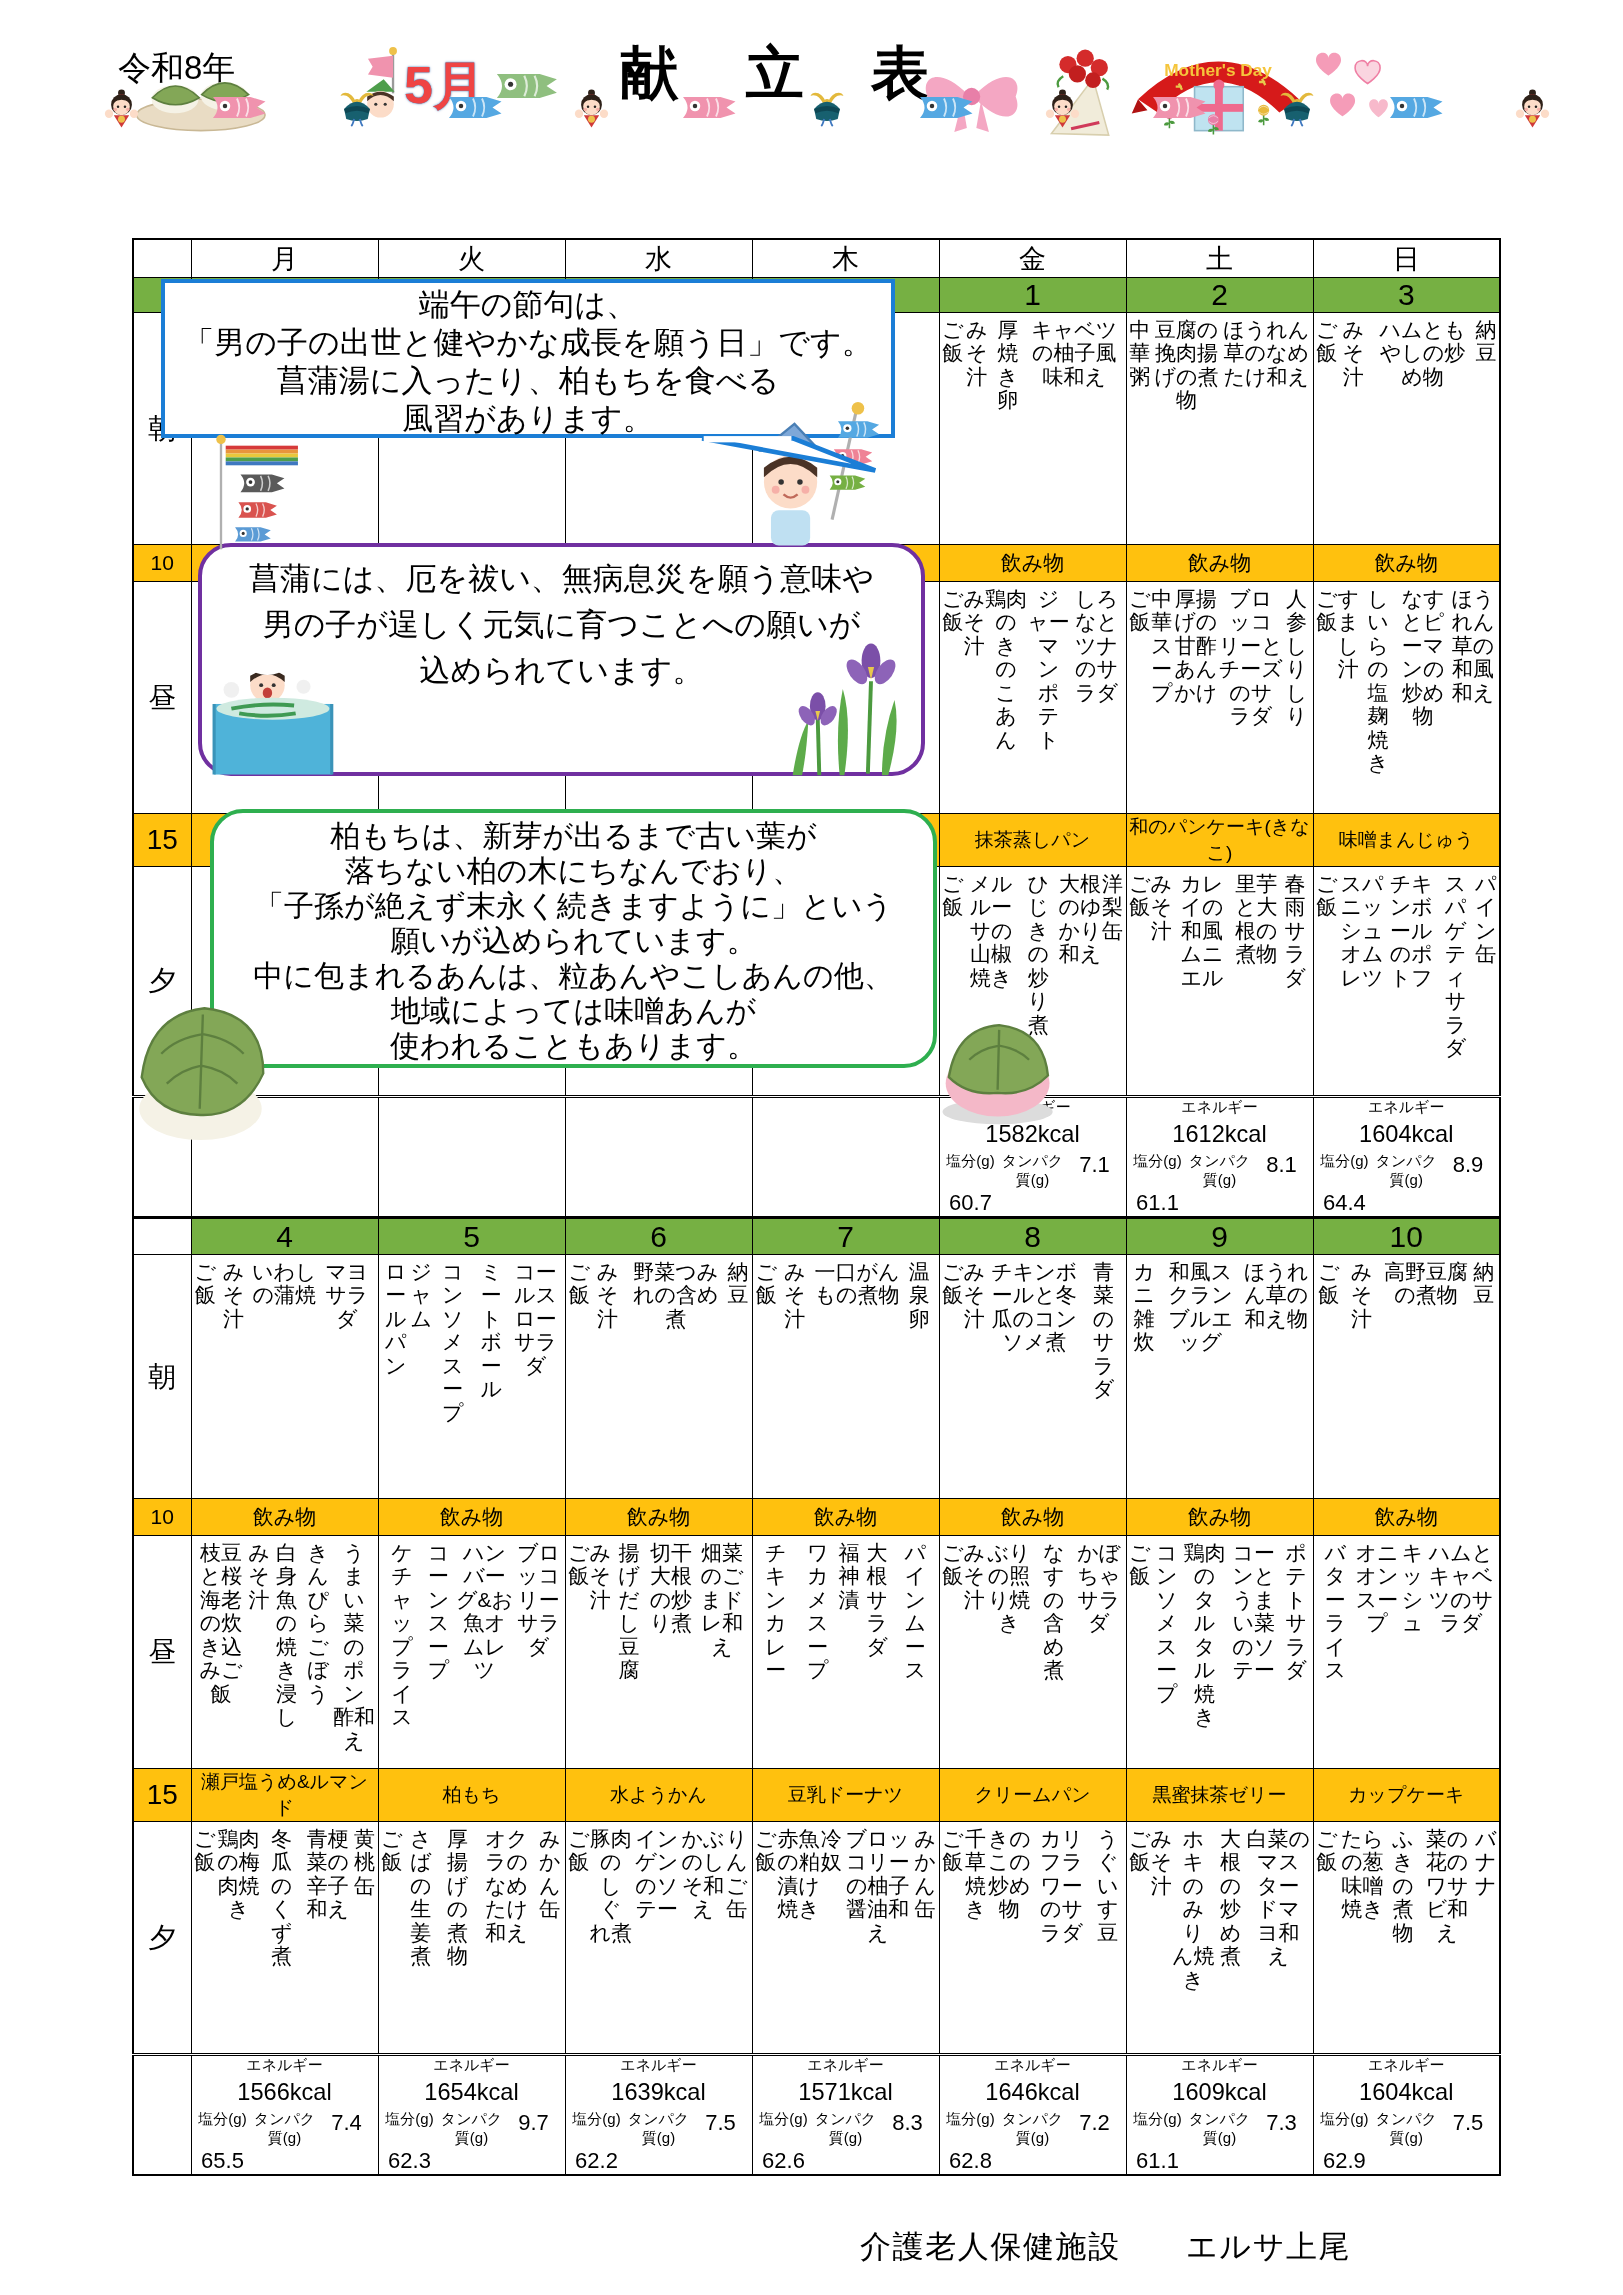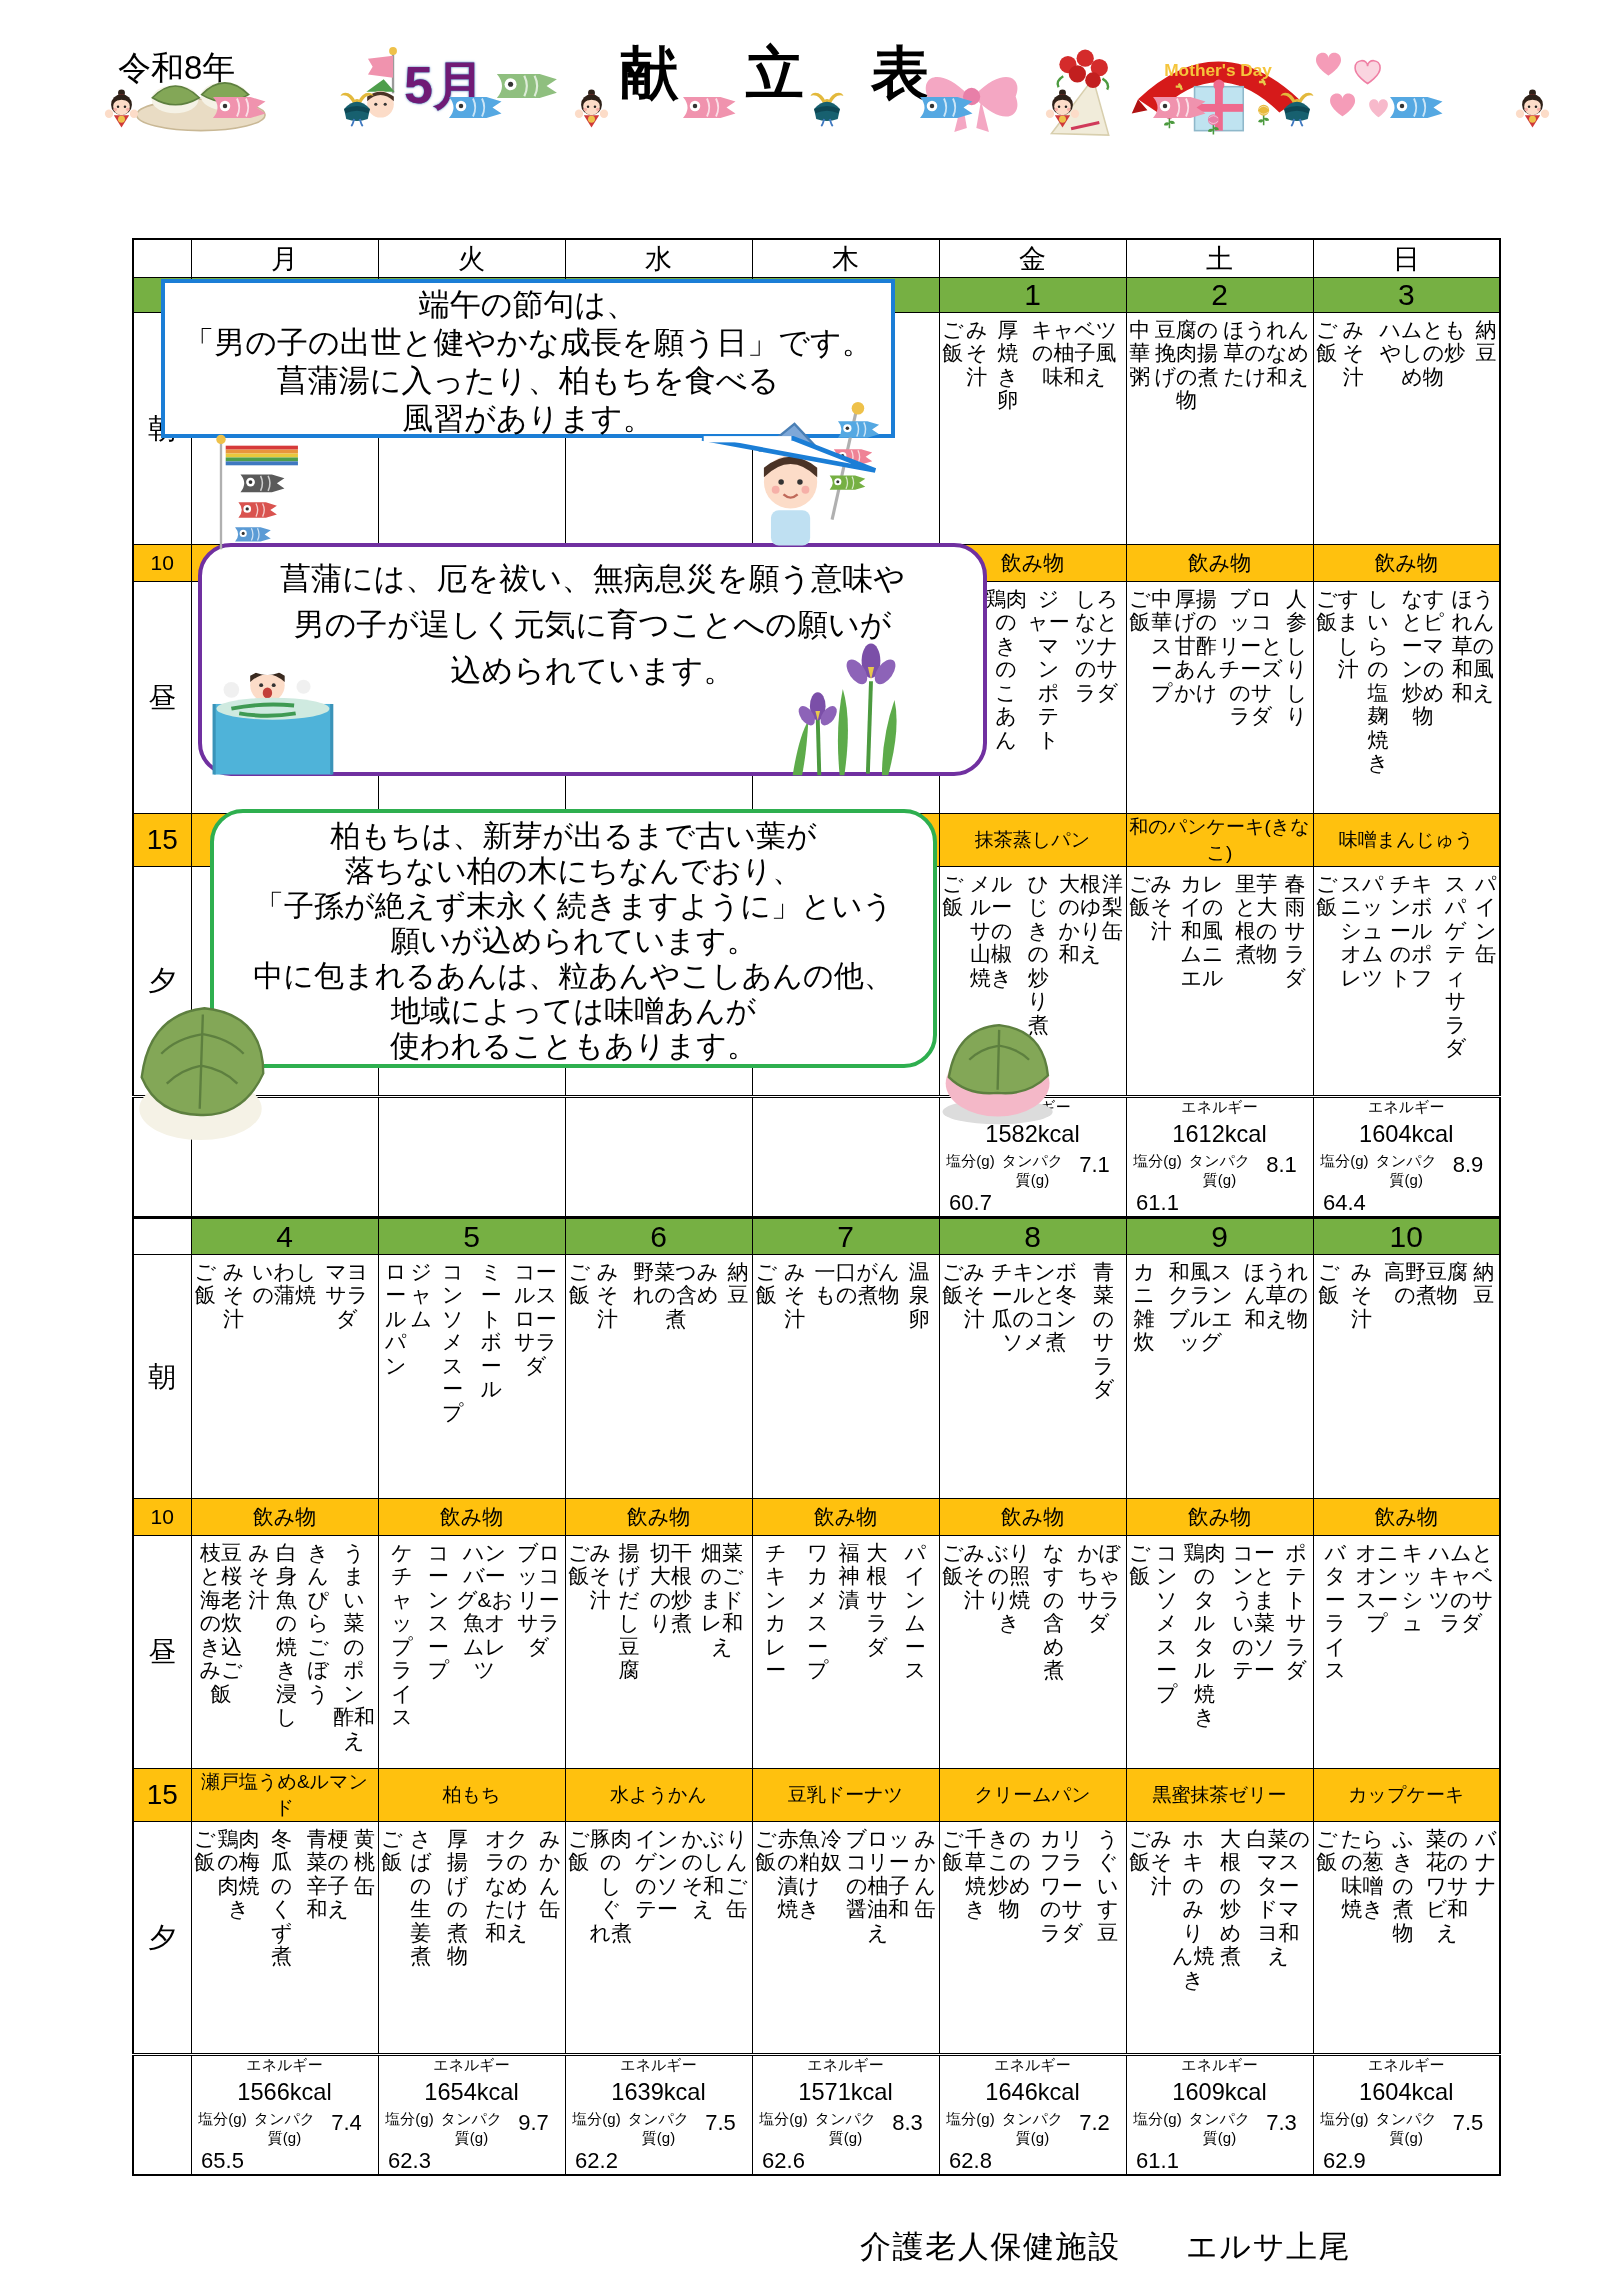--- a/index.html
+++ b/index.html
@@ -4,21 +4,21 @@
 <style>
   html,body{margin:0;padding:0;background:#9a9a9a;}
   .page{position:relative;width:1623px;height:2295px;background:#ffffff;
         font-family:"Liberation Sans","DejaVu Sans",sans-serif;color:#000;overflow:hidden;}
 
   
   .reiwa{position:absolute;left:118px;top:46px;font-size:33px;}
   .main-title{position:absolute;left:518px;top:35px;width:518px;text-align:center;
               font-size:58px;font-weight:bold;letter-spacing:4.7px;}
   .may-badge{position:absolute;left:357px;top:46px;display:flex;align-items:center;}
-  .may-text{font-size:52px;font-weight:bold;color:#701a75;text-shadow:0 0 2.4px #4a7fb5,0 0 0.8px #4a7fb5;}
+  .may-text{font-size:52px;font-weight:bold;color:#ef4444;text-shadow:0 0 2.4px #4a7fb5,0 0 0.8px #4a7fb5;}
   .deco{position:absolute;}
   .strip{position:absolute;left:100px;top:86px;width:1454px;display:flex;
          justify-content:space-between;align-items:flex-end;}
   .strip svg{height:43px;}
 
   
   table.menu{position:absolute;left:132px;top:238px;border-collapse:collapse;table-layout:fixed;}
   table.menu td{border:1.6px solid #000;padding:0;vertical-align:middle;text-align:center;overflow:hidden;}
   table.menu{border:2.4px solid #000;}
   col.lab{width:58px;} col.day{width:187px;}
@@ -39,21 +39,21 @@
   .nut{display:flex;flex-direction:column;justify-content:center;height:100%;}
   .nut-e{font-size:15px;} .nut-k{font-size:23.6px;margin:4px 0;}
   .nut-g{display:grid;grid-template-columns:1fr 1fr 1fr;}
   .nut-g .l{font-size:15px;} .nut-g .v{font-size:22px;}
 
   
   .ibox{position:absolute;background:#fff;text-align:center;z-index:5;box-sizing:border-box;}
   .ibox .mi{white-space:nowrap;}
   .box-blue{left:161px;top:279px;width:734px;height:159px;border:4.7px solid #1b7ed6;
             font-size:31px;line-height:38px;padding-top:3.1px;font-family:Liberation Serif, serif;}
-  .box-purple{left:198px;top:543px;width:789px;height:233px;border:4.7px solid #7030a0;
+  .box-purple{left:198px;top:543px;width:727px;height:233px;border:4.7px solid #7030a0;
               border-radius:33px;font-size:31px;line-height:46px;padding-top:9.4px;}
   .box-green{left:210px;top:809px;width:727px;height:259px;border:4.7px solid #2eaf4f;
              border-radius:33px;font-size:30px;line-height:35px;padding-top:4.7px;}
   .ill{position:absolute;z-index:6;}
   .tail{position:absolute;left:699px;top:436px;z-index:7;}
 
   .footer{position:absolute;left:860px;top:2226px;font-size:31px;letter-spacing:1.6px;font-family:Liberation Serif, serif;}
 </style>
 </head>
 <body>

